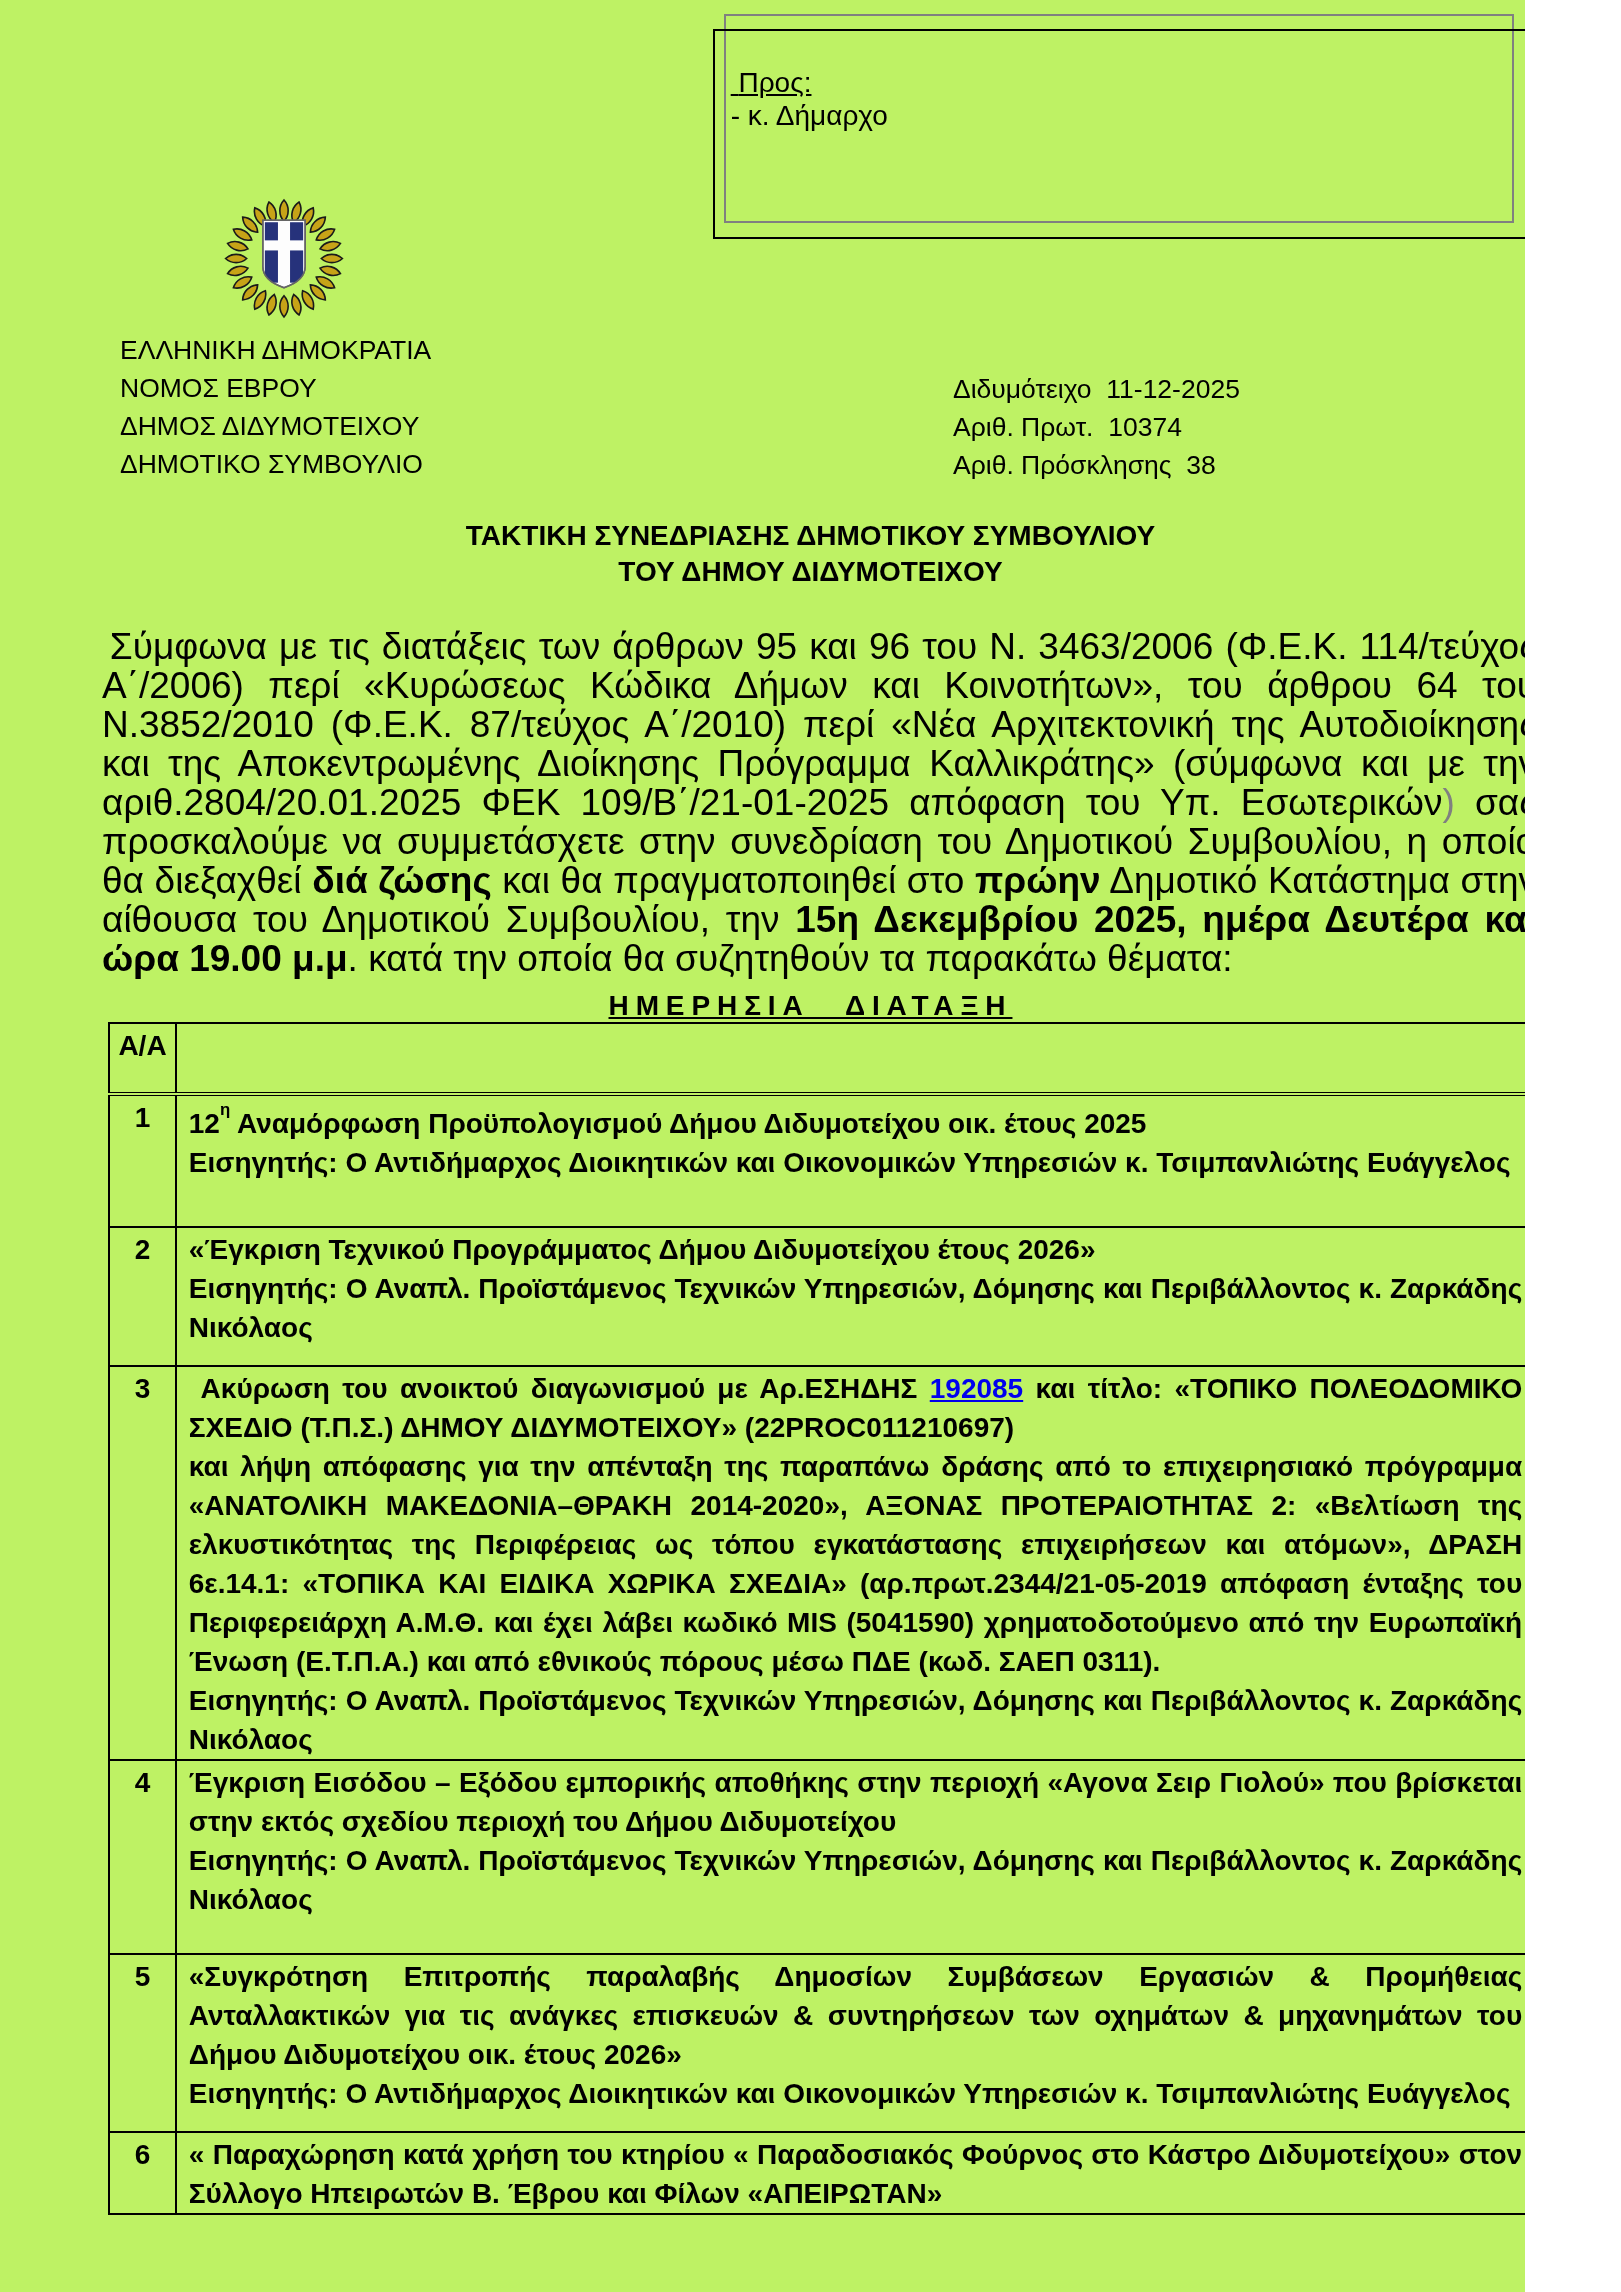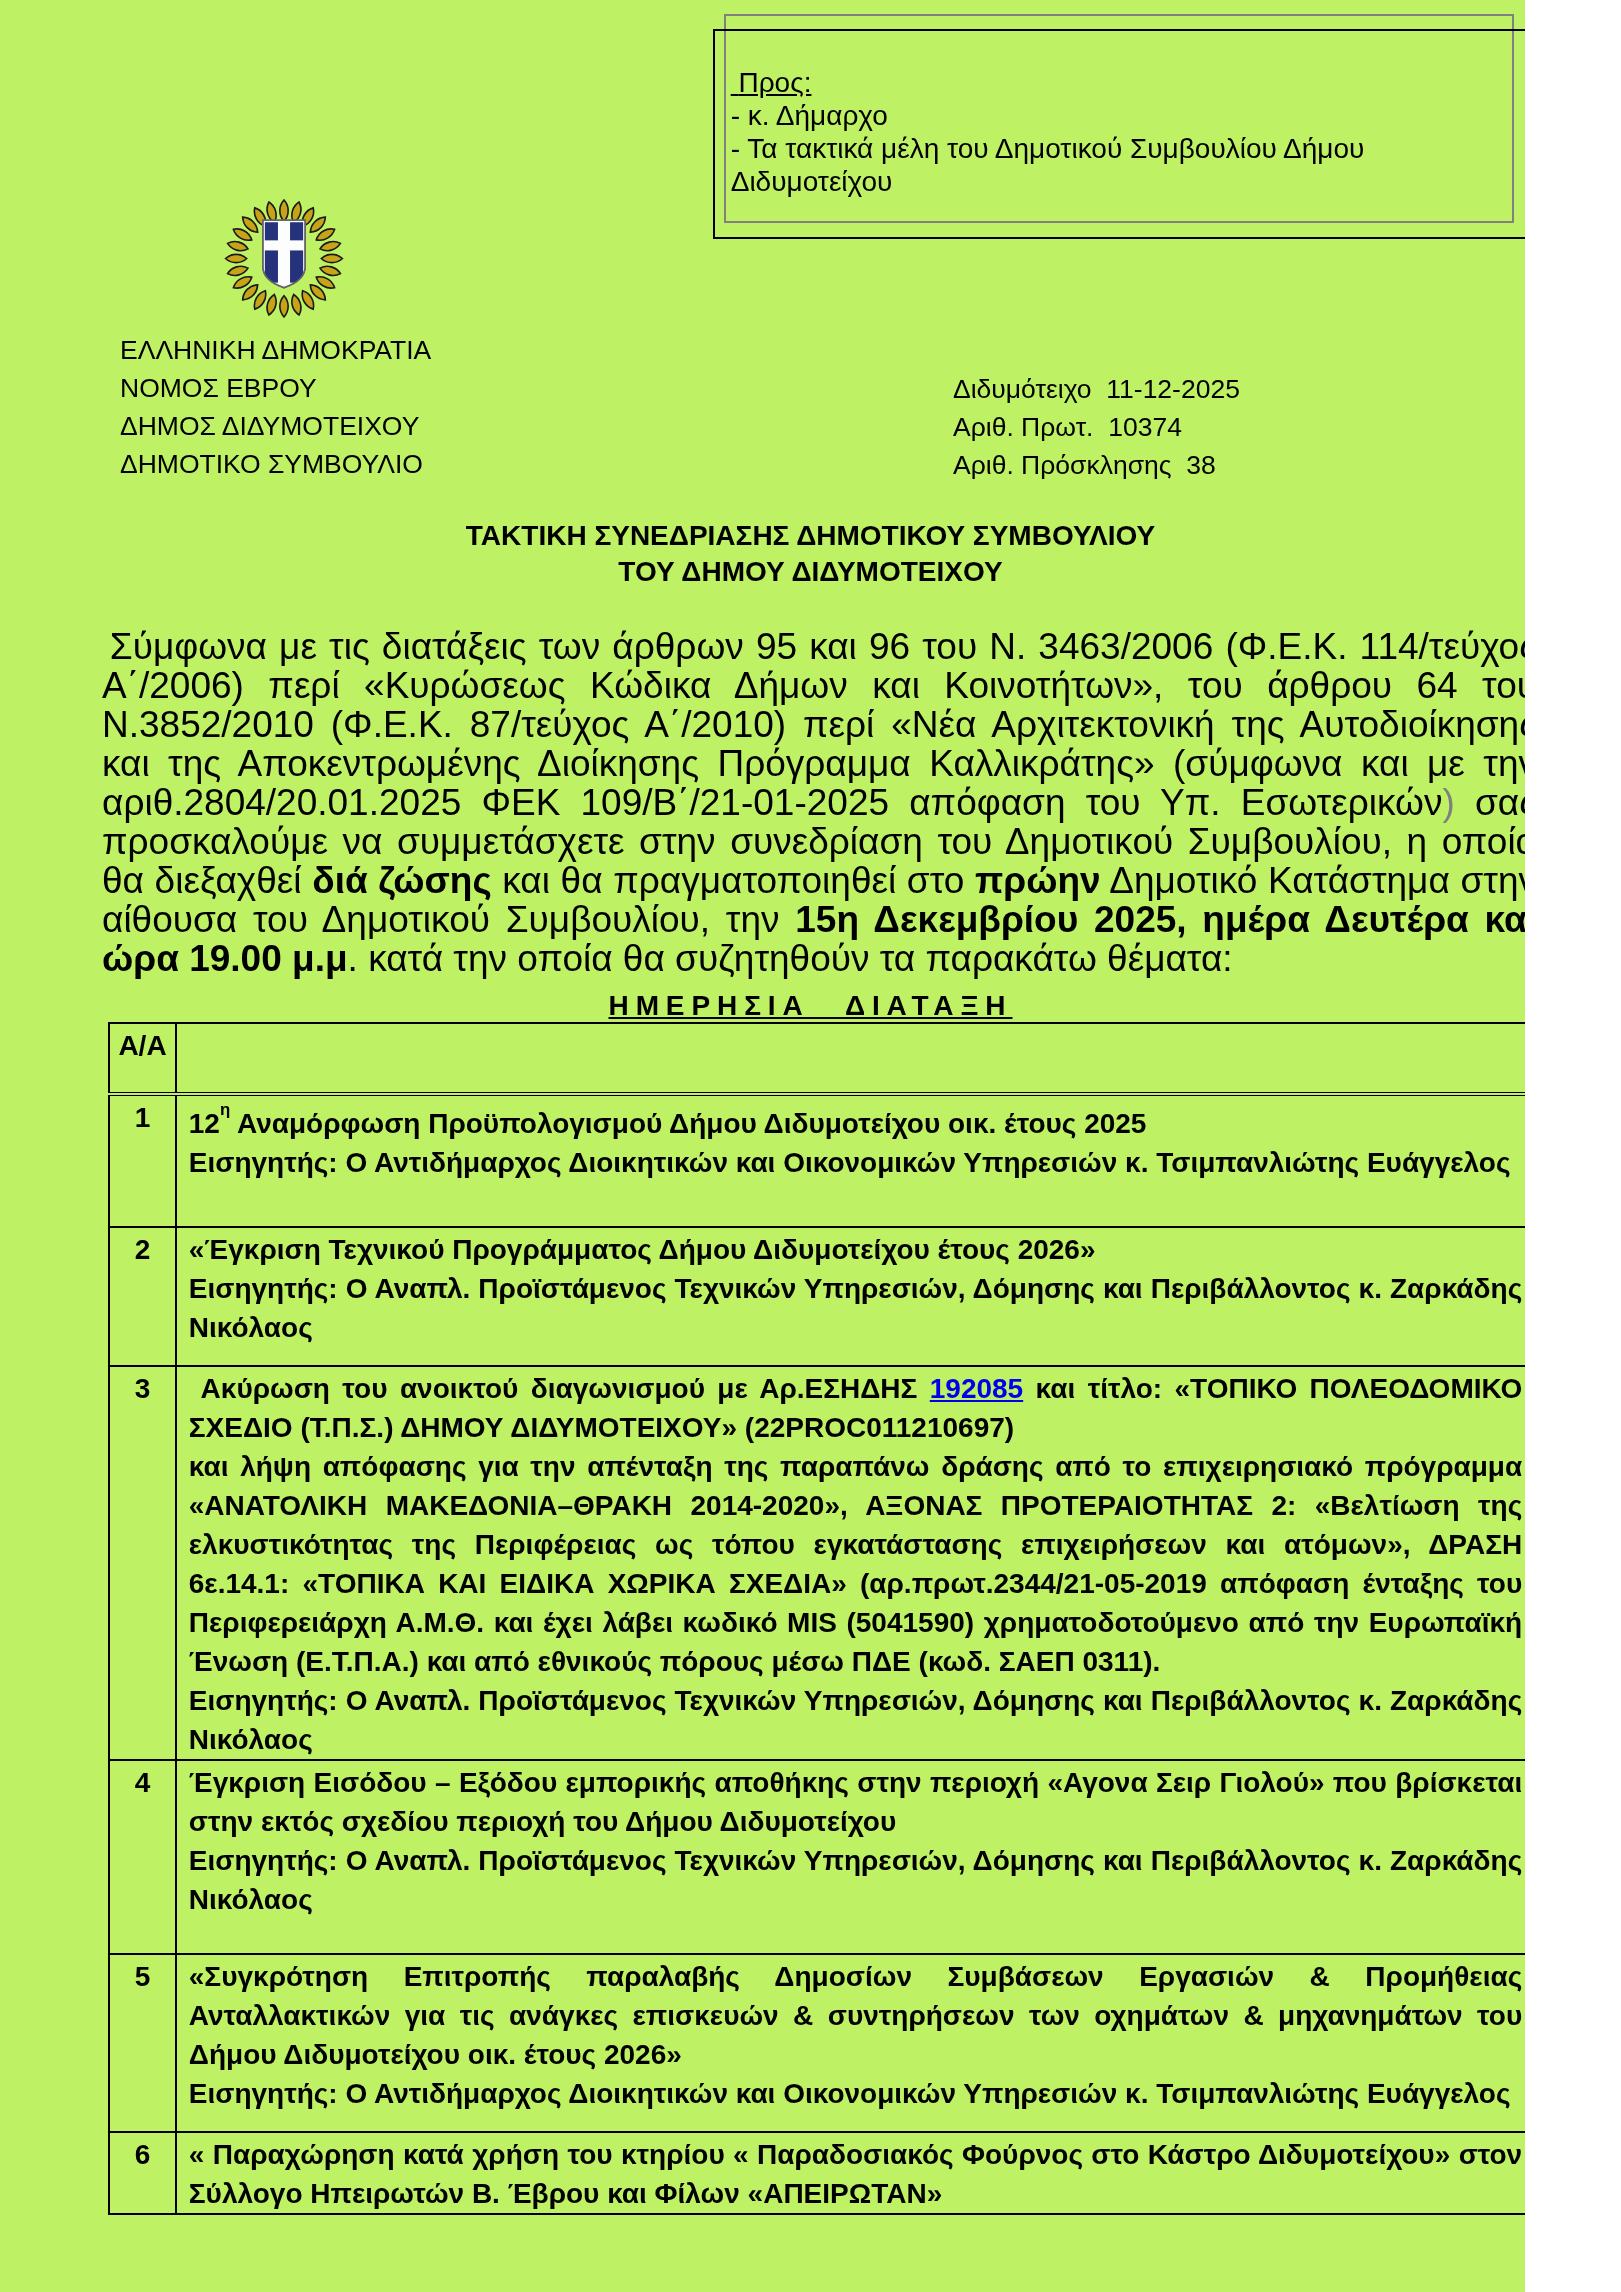--- a/index.html
+++ b/index.html
@@ -52,21 +52,20 @@
 </style>
 </head>
 <body>
 
 <div class="page">
 
   <div class="box-grey"></div>
   <div class="box-black">
     <div class="line"><span class="u"></span><span class="u"> Προς:</span></div>
     <div class="line">- κ. Δήμαρχο</div>
-    <div class="line">- Τα τακτικά μέλη του Δημοτικού Συμβουλίου Δήμου Διδυμοτείχου</div>
   </div>
 
   <svg class="emblem" viewBox="0 0 120 132">
     <defs>
       <path id="leaf" d="M0,-58 C5.5,-52 5.5,-43 0,-37 C-5.5,-43 -5.5,-52 0,-58 Z" stroke="#1a1a1a" stroke-width="1.6" fill="#C7A317"></path>
       <clipPath id="shieldclip">
         <path d="M39,28 L81,28 L81,74 Q81,88 60,95 Q39,88 39,74 Z"></path>
       </clipPath>
     </defs>
     <g transform="translate(60,66)">

